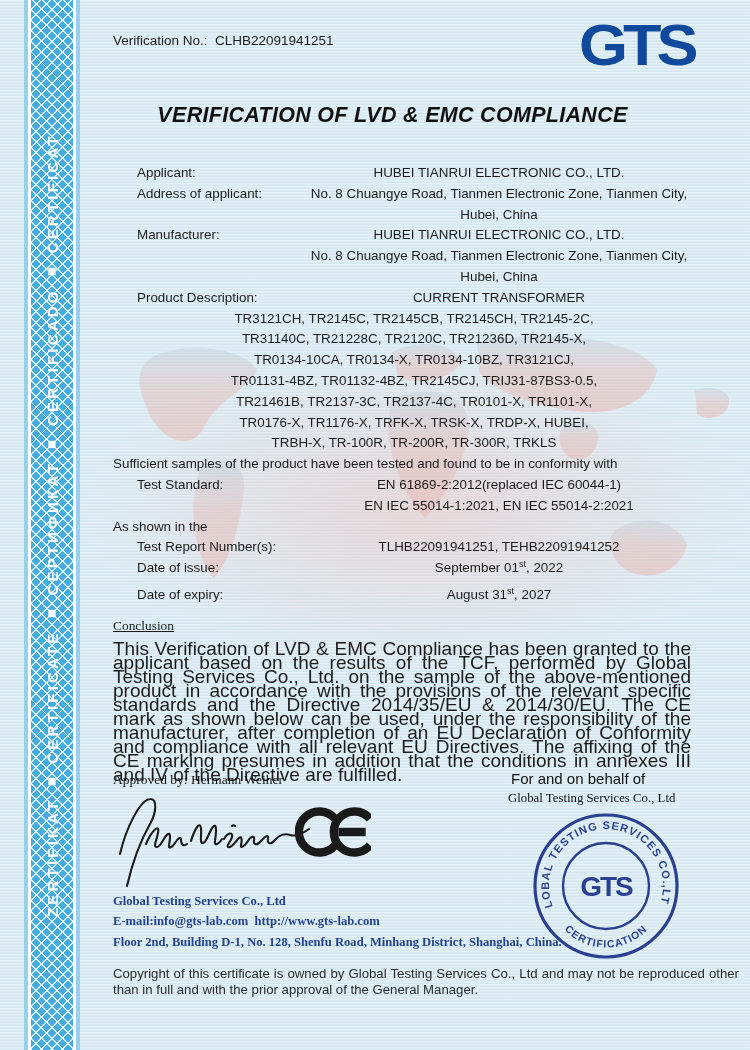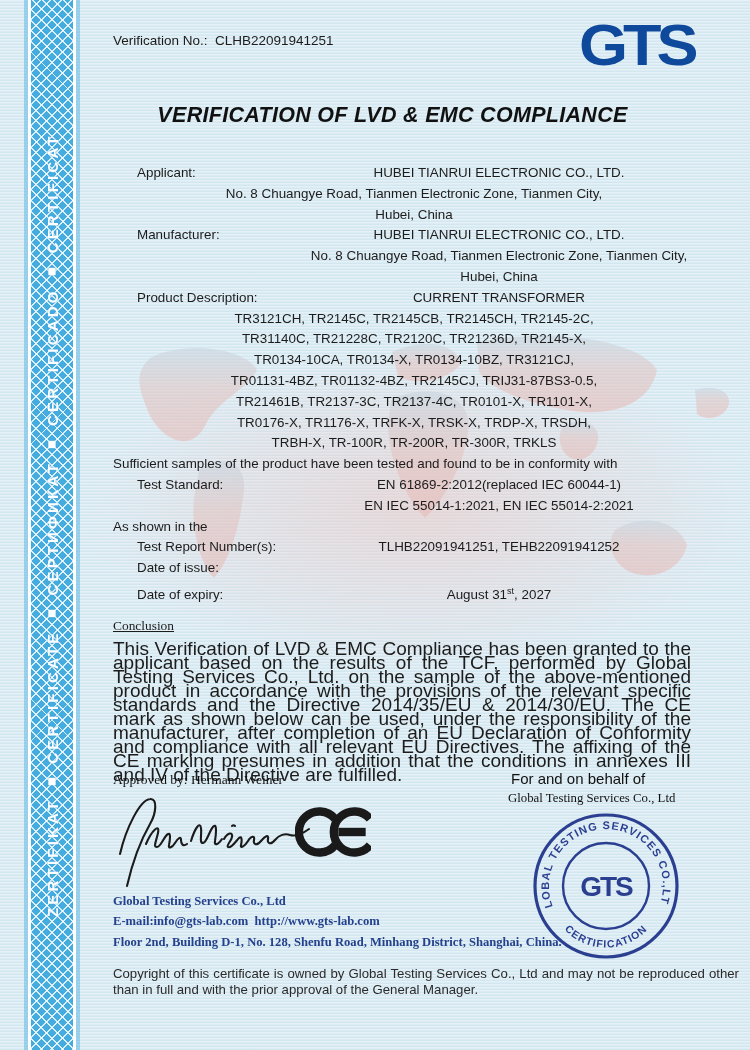--- a/index.html
+++ b/index.html
@@ -89,20 +89,21 @@
   <div class="title">VERIFICATION OF LVD &amp; EMC COMPLIANCE</div>
 
   <div class="content">
 
     <div class="row">
       <div class="lbl">Applicant:</div>
       <div class="val">HUBEI TIANRUI ELECTRONIC CO., LTD.</div>
     </div>
 
     <div class="row">
+      <div class="lbl">Address of applicant:</div>
       <div class="val">
         <div>No. 8 Chuangye Road, Tianmen Electronic Zone, Tianmen City,</div>
         <div>Hubei, China</div>
       </div>
     </div>
 
     <div class="row">
       <div class="lbl">Manufacturer:</div>
       <div class="val">
         <div>HUBEI TIANRUI ELECTRONIC CO., LTD.</div>
@@ -116,21 +117,21 @@
       <div class="val">CURRENT TRANSFORMER</div>
     </div>
 
     <div class="row">
       <div class="val">
         <div>TR3121CH, TR2145C, TR2145CB, TR2145CH, TR2145-2C,</div>
         <div>TR31140C, TR21228C, TR2120C, TR21236D, TR2145-X,</div>
         <div>TR0134-10CA, TR0134-X, TR0134-10BZ, TR3121CJ,</div>
         <div>TR01131-4BZ, TR01132-4BZ, TR2145CJ, TRIJ31-87BS3-0.5,</div>
         <div>TR21461B, TR2137-3C, TR2137-4C, TR0101-X, TR1101-X,</div>
-        <div>TR0176-X, TR1176-X, TRFK-X, TRSK-X, TRDP-X, TRSDH,</div>
+        <div>TR0176-X, TR1176-X, TRFK-X, TRSK-X, TRDP-X, HUBEI,</div>
         <div>TRBH-X, TR-100R, TR-200R, TR-300R, TRKLS</div>
       </div>
     </div>
 
     <div class="fullline">Sufficient samples of the product have been tested and found to be in conformity with</div>
 
     <div class="row">
       <div class="lbl">Test Standard:</div>
       <div class="val">
         <div>EN 61869-2:2012(replaced IEC 60044-1)</div>
@@ -140,20 +141,21 @@
 
     <div class="fullline">As shown in the</div>
 
     <div class="row">
       <div class="lbl">Test Report Number(s):</div>
       <div class="val">TLHB22091941251, TEHB22091941252</div>
     </div>
 
     <div class="row">
       <div class="lbl">Date of issue:</div>
+      <div class="val"><span>September 01</span><sup>st</sup><span>, 2022</span></div>
     </div>
 
     <div class="row mt6">
       <div class="lbl">Date of expiry:</div>
       <div class="val"><span>August 31</span><sup>st</sup><span>, 2027</span></div>
     </div>
 
     <div class="mt10">
       <span class="concl-head">Conclusion</span>
       <div class="concl-par">This Verification of LVD &amp; EMC Compliance has been granted to the applicant based on the results of the TCF, performed by Global Testing Services Co., Ltd. on the sample of the above-mentioned product in accordance with the provisions of the relevant specific standards and the Directive 2014/35/EU &amp; 2014/30/EU. The CE mark as shown below can be used, under the responsibility of the manufacturer, after completion of an EU Declaration of Conformity and compliance with all relevant EU Directives. The affixing of the CE marking presumes in addition that the conditions in annexes III and IV of the Directive are fulfilled.</div>

